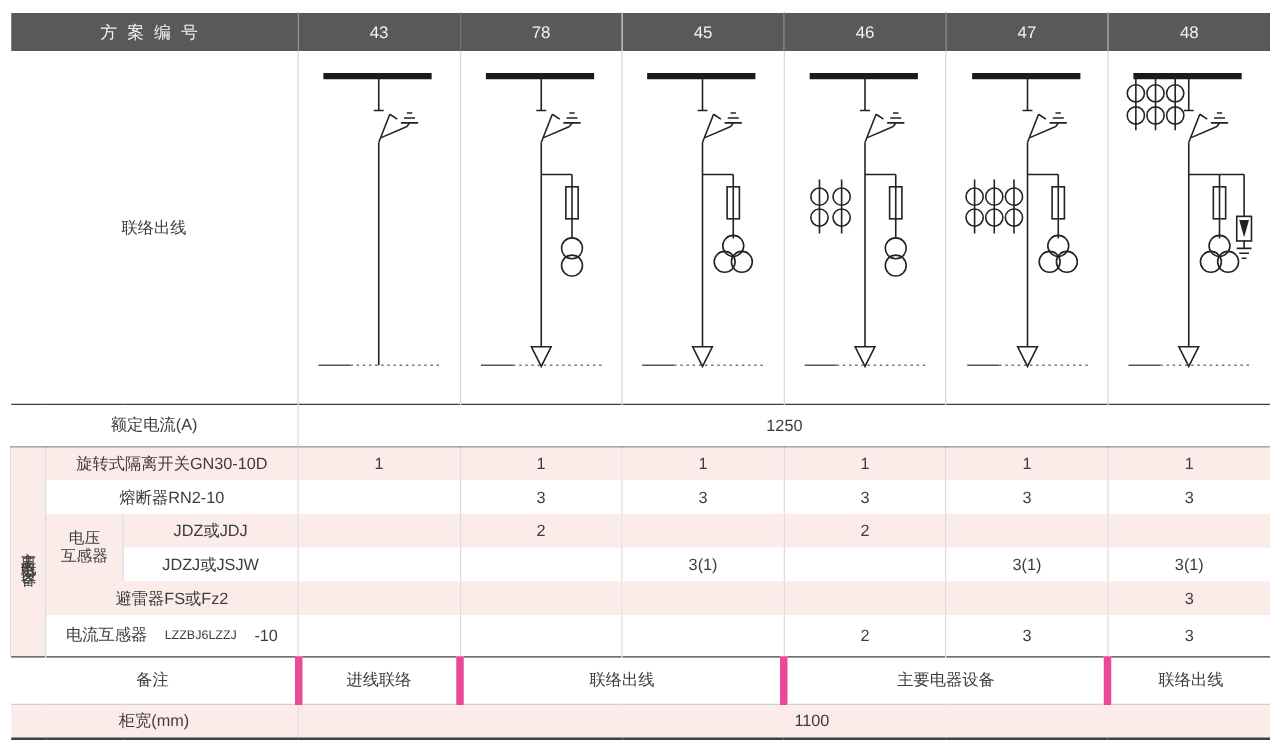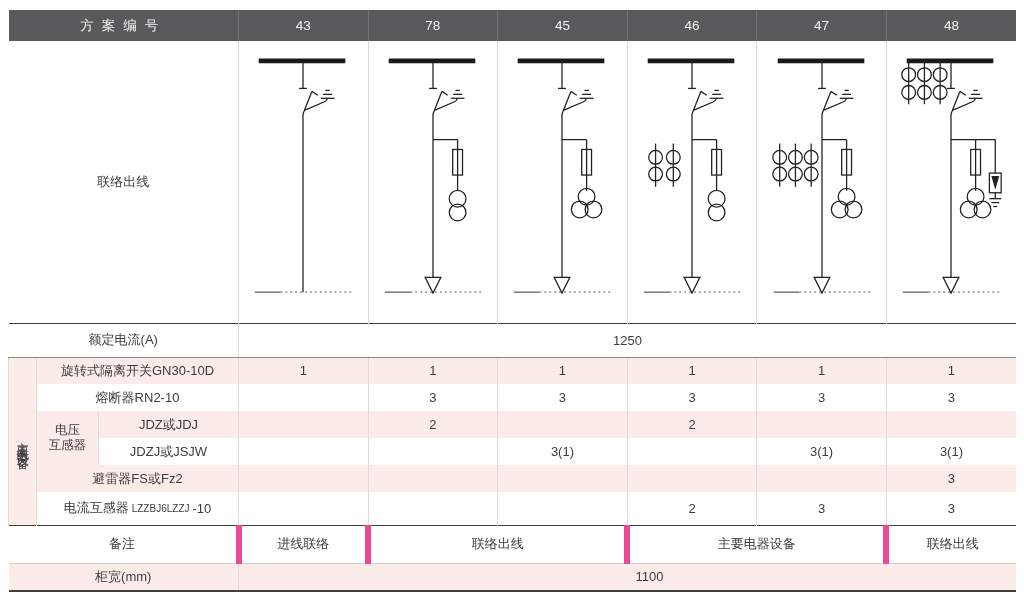--- a/index.html
+++ b/index.html
@@ -20,21 +20,21 @@
   tr.rated td { height:34px; border-top:1px solid #3f3f3f; border-bottom:1px solid #8d8d8d; }
   tr.rated td + td { border-left:1px solid #dddddd; }
 
   tr.eq td { height:27px; border-left:1px solid #dddddd; }
   tr.eq.ct-row td { height:33px; }
   tr.pink td { background:#fbece9; }
   td.vert-cell { border-left:none; background:#ffffff; }
   .vtext { writing-mode:vertical-lr; text-orientation:upright; margin:0 auto;
            letter-spacing:3px; font-size:12.5px; line-height:1; }
   .grp div { font-size:12.5px; line-height:1.2; }
-  .ct-wrap { display:flex; align-items:center; justify-content:center; gap:3px; }
+  .ct-wrap { display:flex; align-items:center; justify-content:center; gap:14px; }
   .stack { display:inline-flex; flex-direction:row; font-size:10px; line-height:1.1; text-align:left; }
 
   tr.remark td { height:38px; border-top:1px solid #3f3f3f; }
   tr.remark td + td { border-left:6px solid #ec4899; }
   tr.widthrow td { height:28px; border-top:1px solid #cfcfcf; border-bottom:2px solid #3f3f3f; }
   tr.widthrow td + td { border-left:1px solid #e8d9d5;padding-left:44px; }
 </style>
 </head>
 <body>
 

